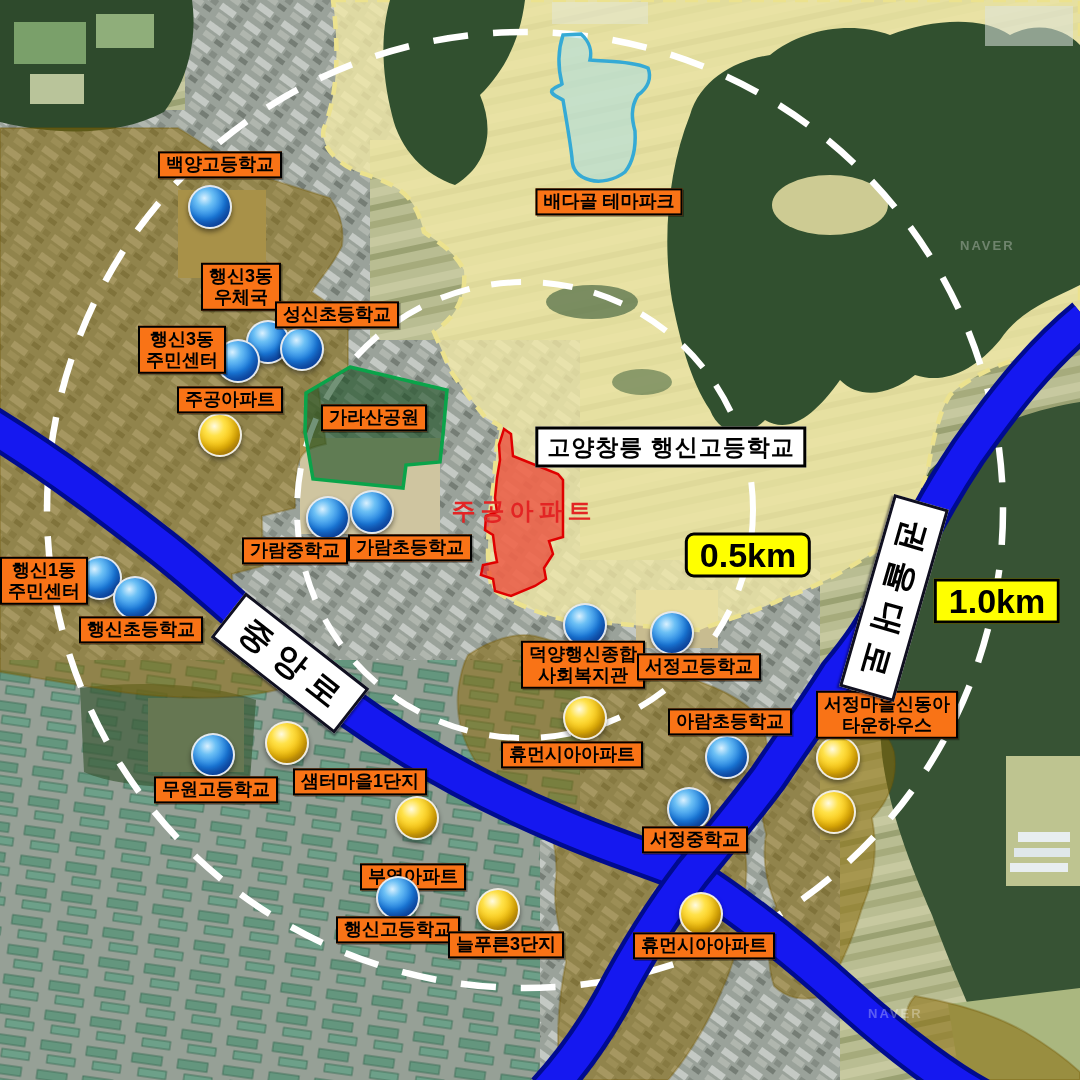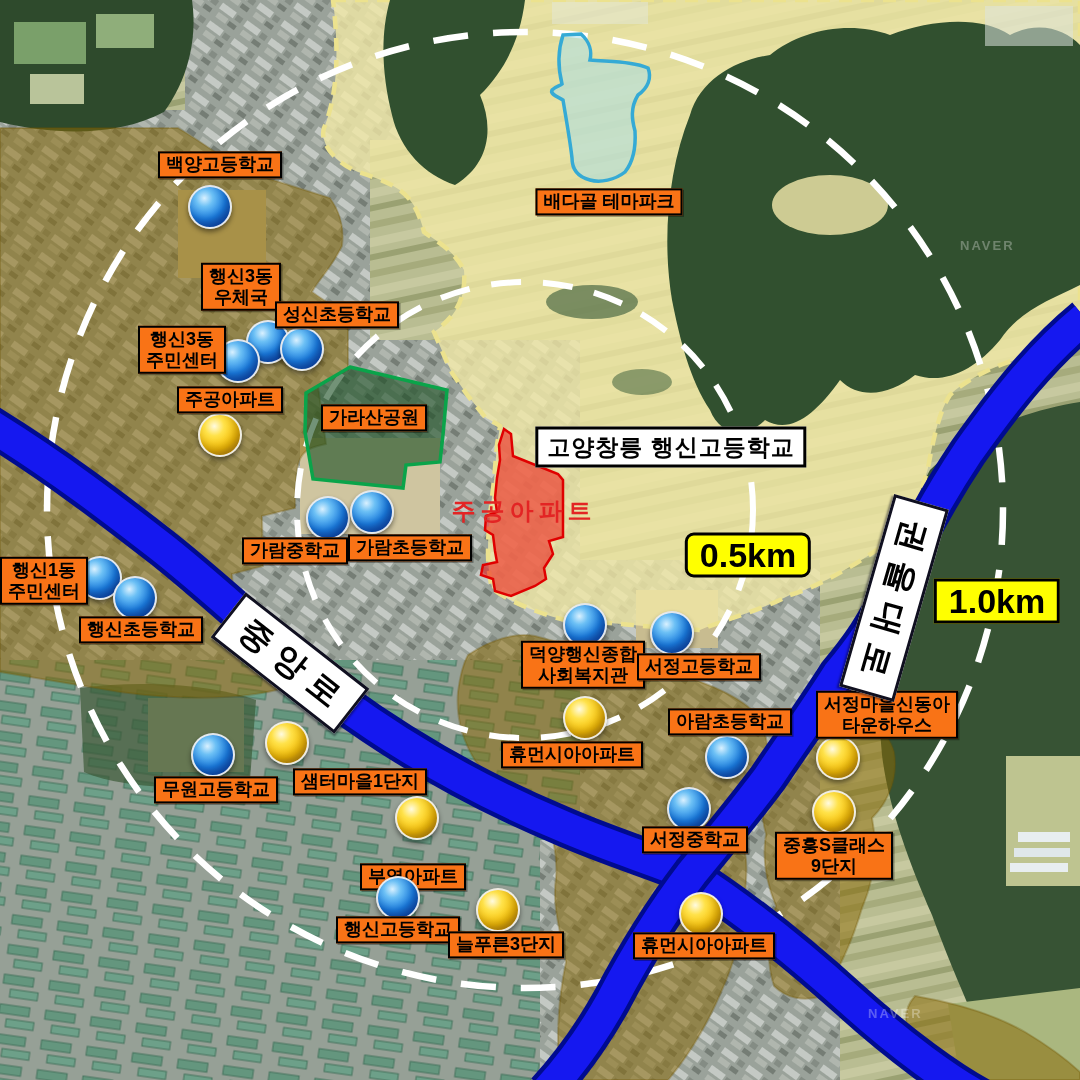--- a/index.html
+++ b/index.html
@@ -213,24 +213,20 @@
       <div class="marker yellow" style="left: 838px; top: 758px;"></div>
       <div class="map-label" style="left: 887px; top: 715px;">
         <div>서정마을신동아</div>
         <div>타운하우스</div>
       </div>
       <div class="marker blue" style="left: 689px; top: 809px;"></div>
       <div class="map-label" style="left: 695px; top: 840px;">
         <div>서정중학교</div>
       </div>
       <div class="marker yellow" style="left: 834px; top: 812px;"></div>
-      <div class="map-label" style="left: 834px; top: 856px;">
-        <div>중흥S클래스</div>
-        <div>9단지</div>
-      </div>
       <div class="marker yellow" style="left: 701px; top: 914px;"></div>
       <div class="map-label" style="left: 704px; top: 946px;">
         <div>휴먼시아아파트</div>
       </div>
     </div>
 
   <div id="static-labels">
     <div class="map-label" style="left: 609px; top: 202px;">배다골 테마파크</div>
     <div class="map-label" style="left: 374px; top: 418px; text-align: center;">가라산공원</div>
 

